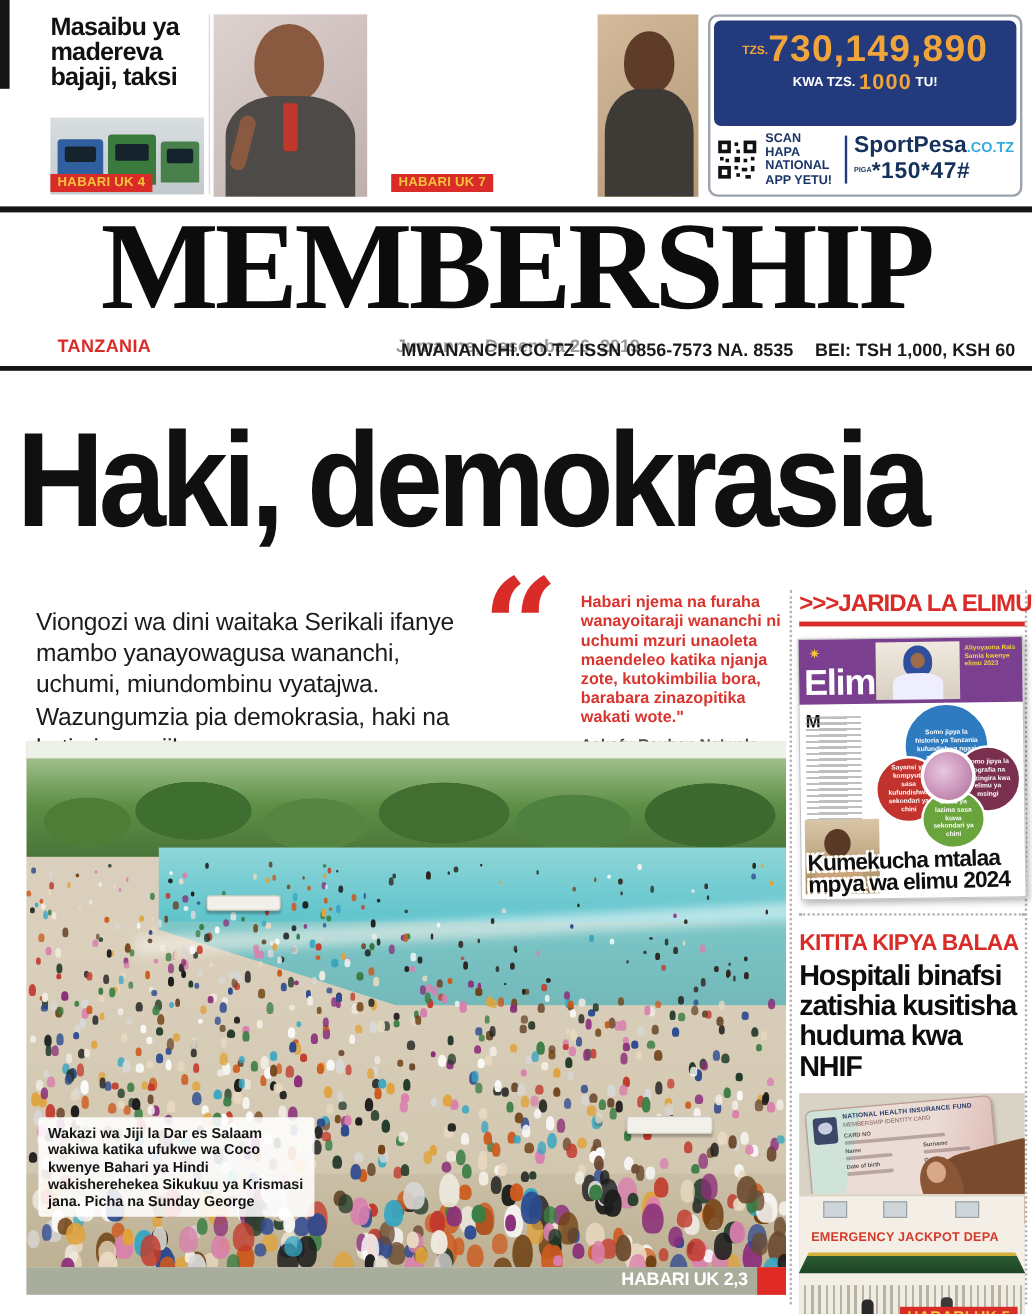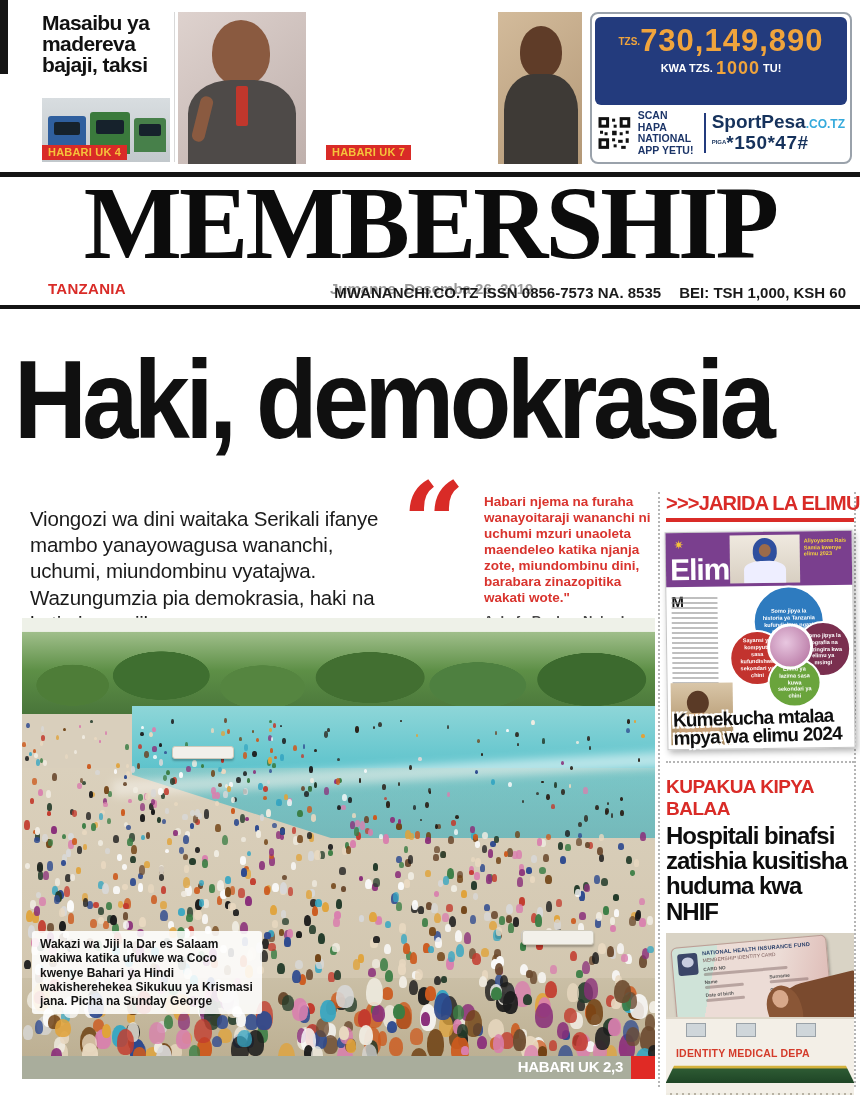--- a/index.html
+++ b/index.html
@@ -252,21 +252,21 @@
       <span>BEI: TSH 1,000, KSH 60</span>
     </div>
   </div>
   <div class="rule abs" style="top:305px;height:4px;"></div>
 
   <div id="main-headline" class="abs">Haki, demokrasia</div>
   <div id="standfirst" class="abs">Viongozi wa dini waitaka Serikali ifanye mambo yanayowagusa wananchi, uchumi, miundombinu vyatajwa. Wazungumzia pia demokrasia, haki na kutimiza wajibu</div>
 
   <div id="quote" class="abs">
     <div class="glyph">“</div>
-    <div class="qt">Habari njema na furaha wanayoitaraji wananchi ni uchumi mzuri unaoleta maendeleo katika njanja zote, miundombinu dini, barabara zinazopitika wakati wote."</div>
+    <div class="qt">Habari njema na furaha wanayoitaraji wananchi ni uchumi mzuri unaoleta maendeleo katika njanja zote, kutokimbilia bora, barabara zinazopitika wakati wote."</div>
     <div class="attr">Askofu Reuben Ng'wala, AICT Geita</div>
   </div>
 
   <div class="vdotted abs" style="left:658px;top:492px;height:595px;"></div>
   <div class="vdotted abs" style="left:854px;top:492px;height:595px;"></div>
 
   <div id="beach" class="abs">
     <div id="trees"></div>
     <div id="sea"></div>
     <div id="shore"></div>
@@ -1355,21 +1355,21 @@
           <div class="h"></div>
           <div class="b"></div>
         </div>
         <div id="mag-headline">Kumekucha mtalaa mpya wa elimu 2024</div>
       </div>
     </div>
 
     <div id="edu-sep"></div>
 
     <div id="health">
-      <div id="health-kicker">KUPAKUA KIPYA BALAA</div>
+      <div id="health-kicker">KITITA KIPYA BALAA</div>
       <div id="health-headline">Hospitali binafsi zatishia kusitisha huduma kwa NHIF</div>
       <div id="nhif">
         <div id="nhif-card">
           <div id="nhif-crest"></div>
           <div class="card-title">NATIONAL HEALTH INSURANCE FUND</div>
           <div class="card-sub">MEMBERSHIP IDENTITY CARD</div>
           <div class="card-lab">CARD NO</div>
           <div class="card-line"></div>
           <div class="card-row">
             <div>
@@ -1391,21 +1391,21 @@
               <div class="card-line"></div>
             </div>
           </div>
         </div>
         <div id="hand"></div>
         <div id="thumb"></div>
         <div id="hospital">
           <div class="hosp-win" style="left:20px;top:4px;"></div>
           <div class="hosp-win" style="left:70px;top:4px;"></div>
           <div class="hosp-win" style="left:130px;top:4px;"></div>
-          <div id="hosp-sign">IDENTITY MEDICAL DEPA</div>
+          <div id="hosp-sign">EMERGENCY JACKPOT DEPA</div>
           <div id="awning"></div>
           <div id="fence"></div>
           <div id="fig1"></div>
           <div id="fig2"></div>
         </div>
         <div class="tag">HABARI UK 5</div>
       </div>
     </div>
 
   </div>

